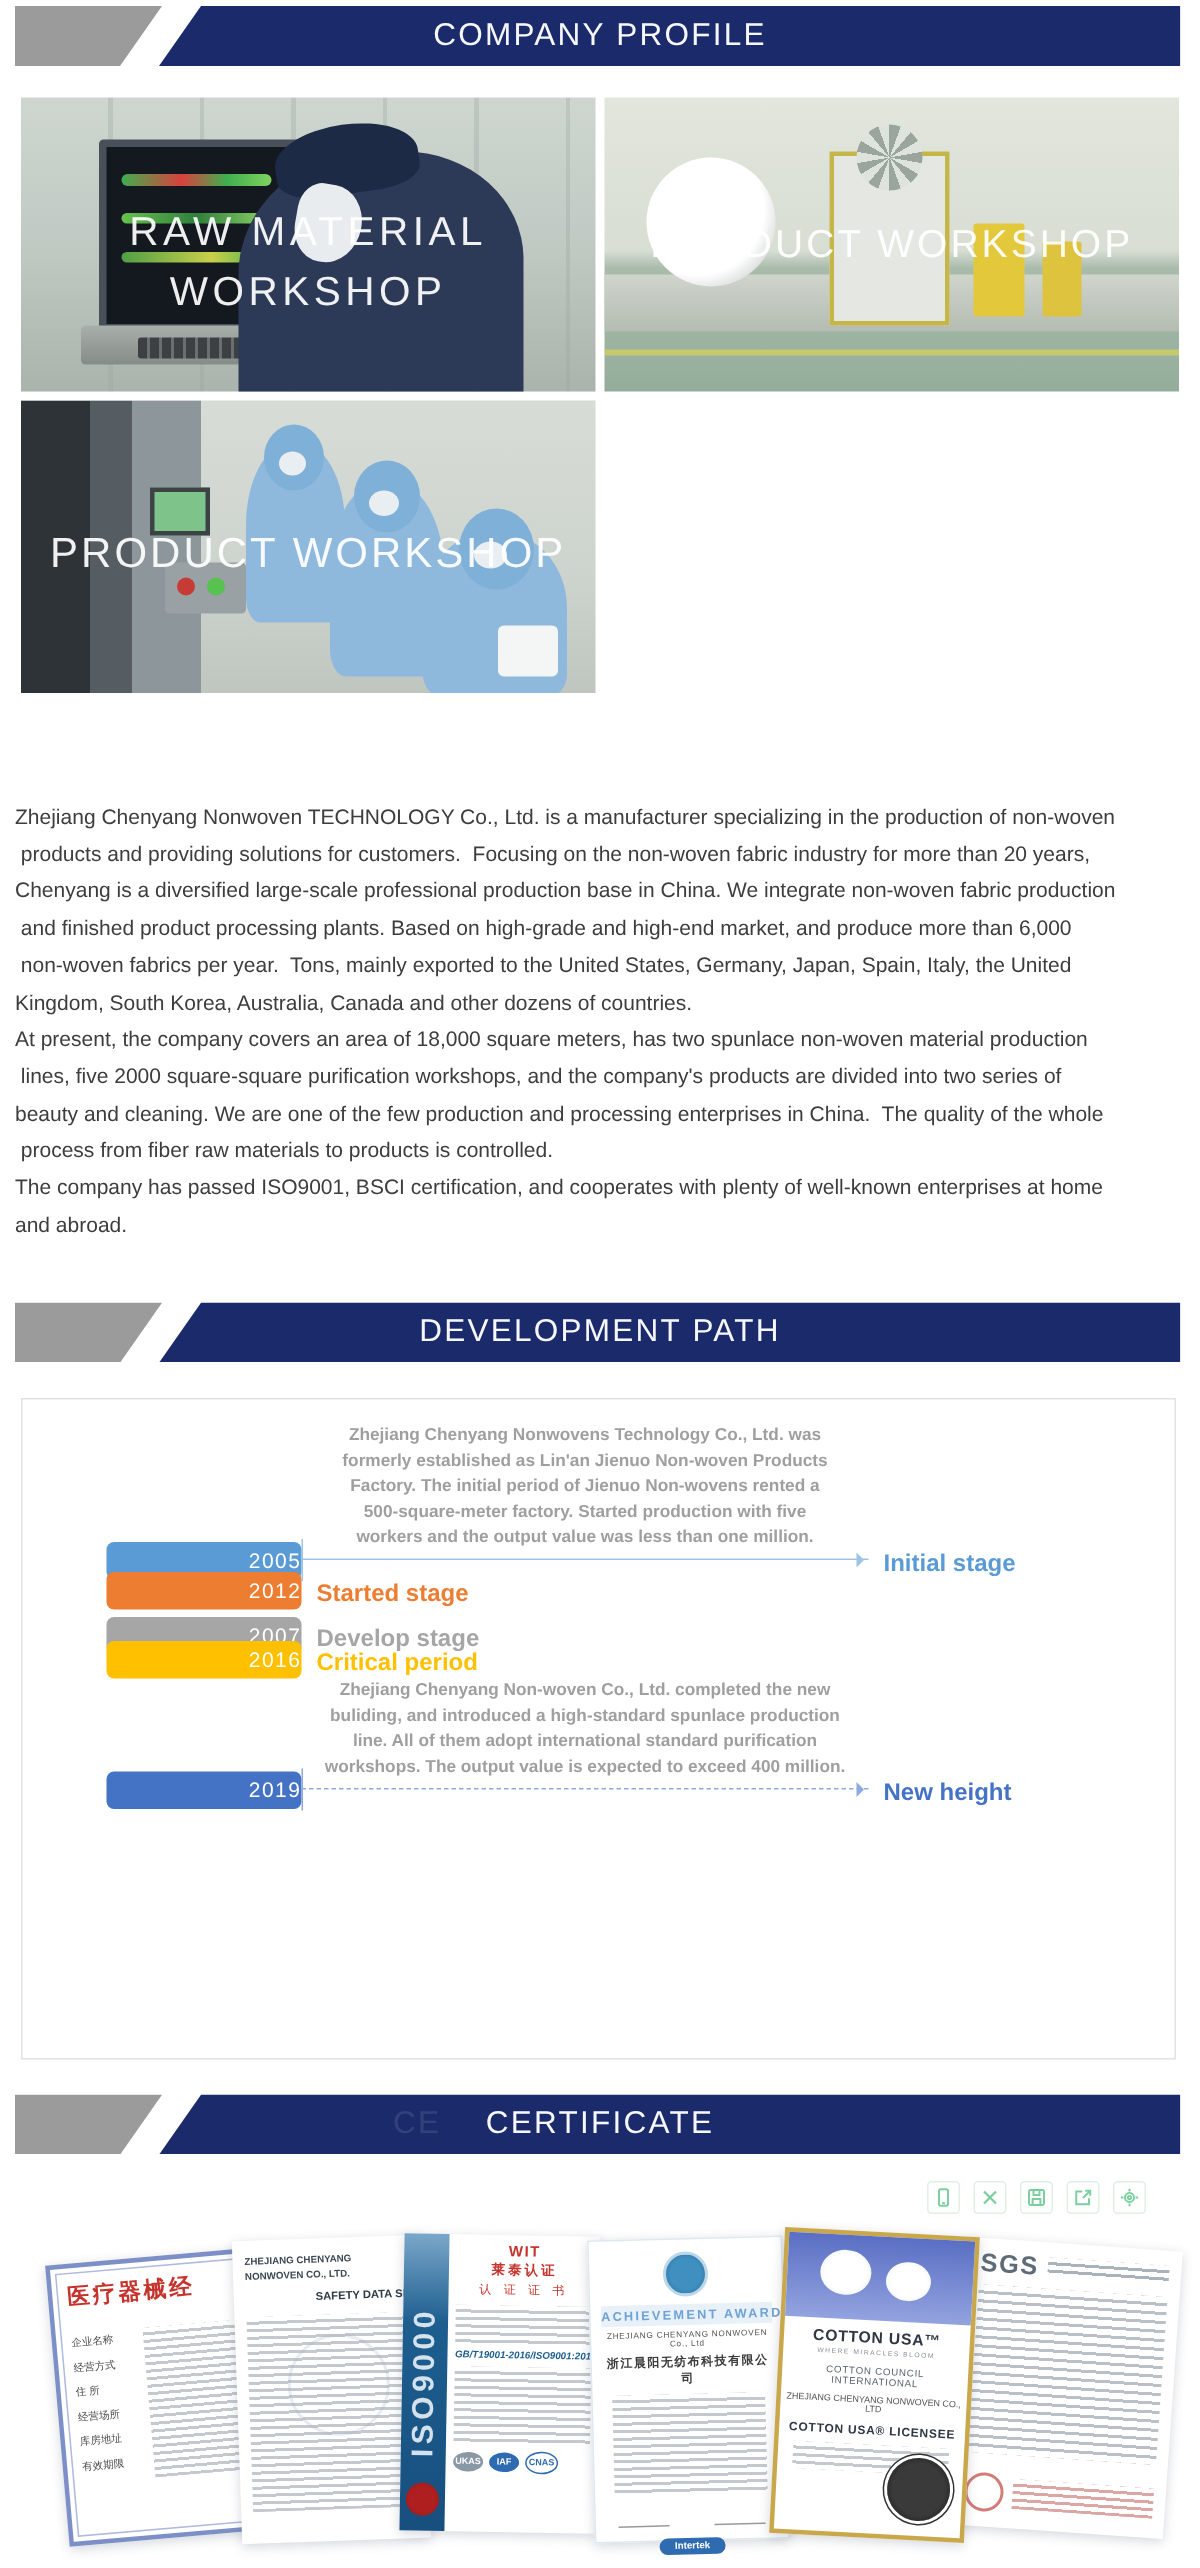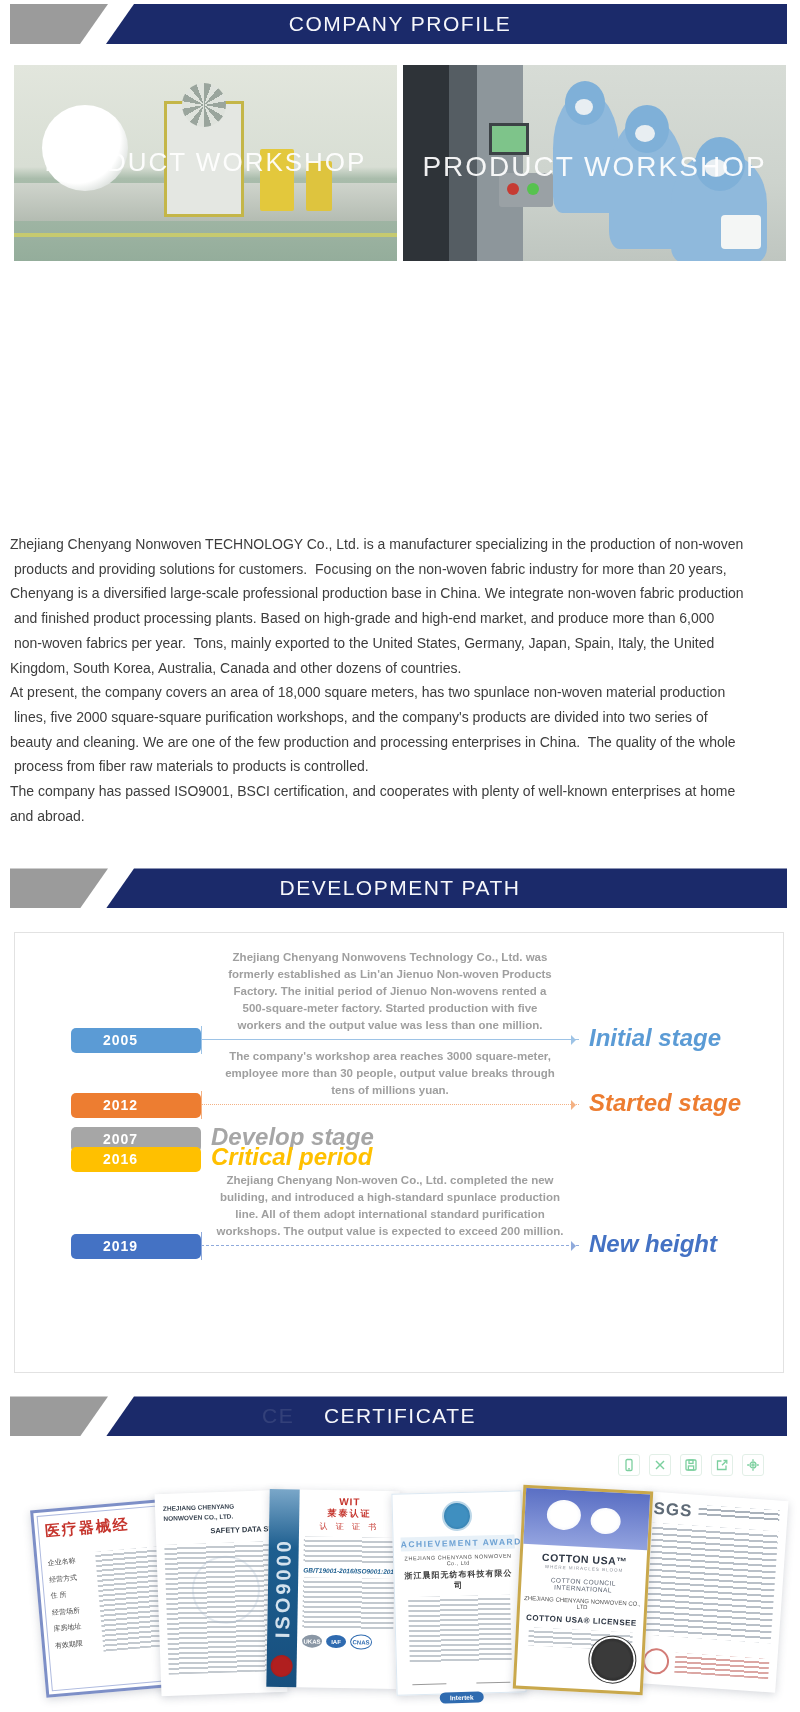--- a/index.html
+++ b/index.html
@@ -110,34 +110,34 @@
   
   .tl-box{margin:24px 14px 0 14px;width:770px;height:441px;border:1px solid #e2e2e2;
     background:#fff;box-sizing:border-box;padding:0 8px 0 56px;overflow:hidden;}
   .tl-entry{display:flex;align-items:flex-end;}
   .tl-entry:nth-child(1){margin-top:16px;}
   .tl-entry:nth-child(2){margin-top:8px;}
   .tl-entry:nth-child(3){margin-top:18px;}
   .tl-entry:nth-child(4){margin-top:4px;}
   .tl-entry:nth-child(5){margin-top:13px;}
   .pill-col{width:130px;flex:none;display:flex;justify-content:center;}
-  .year-pill{width:110px;height:25px;border-radius:5px;color:#fff;font-weight:700;
-    font-size:14px;letter-spacing:1px;text-align:left;line-height:25px;margin-bottom:-13px;padding-left:32px;}
+  .year-pill{width:110px;height:25px;border-radius:5px;color:#fff;font-weight:400;
+    font-size:14px;letter-spacing:1px;text-align:right;line-height:25px;margin-bottom:-13px;padding-left:32px;}
   .desc-col{width:378px;flex:none;display:flex;flex-direction:column;justify-content:flex-end;}
   .tl-desc{text-align:center;font-size:11.5px;font-weight:700;color:#9f9f9f;
     line-height:17px;white-space:pre;padding-bottom:5px;}
   .tl-line{height:0;border-top:1px solid;position:relative;}
   .tl-entry:nth-child(2) .tl-line{border-top-style:dotted;}
   .tl-entry:nth-child(5) .tl-line{border-top-style:dashed;}
   .tl-line::before{content:"";position:absolute;left:0;top:-14px;width:1px;height:28px;
     background:currentColor;}
   .tl-line::after{content:"";position:absolute;right:-2px;top:-5px;width:0;height:0;
     border:5px solid transparent;border-left-color:currentColor;}
   .stage-col{margin-left:10px;flex:none;}
-  .stage-label{font-size:24px;font-weight:700;white-space:nowrap;margin-bottom:-12px;font-style:italic;}
+  .stage-label{font-size:16px;font-weight:700;white-space:nowrap;margin-bottom:-12px;}
 
   
   .mini-toolbar{margin:18px 36px 0 0;display:flex;justify-content:flex-end;gap:9px;height:22px;}
   .mini-icon{width:20px;height:20px;border:1px solid #e2efe7;border-radius:3px;display:flex;
     align-items:center;justify-content:center;color:#7bcf9e;background:#fff;cursor:pointer;}
 
   
   .certs{position:relative;margin:10px 10px 0 10px;width:780px;height:214px;}
   .cert{position:absolute;background:#fff;box-shadow:0 2px 8px rgba(60,70,90,.22);}
   .tlines{background:repeating-linear-gradient(#0000 0 3px,#c3c9cf 3px 5px);}
@@ -228,20 +228,36 @@
 </head>
 <body>
 
 <div class="banner" style="margin-top:4px">
   <div class="banner-gray" style="background: rgb(155, 155, 155);"></div>
   <div class="banner-bar" style="background: rgb(27, 42, 106);"></div>
   <div class="banner-title">COMPANY PROFILE</div>
 </div>
 
 <div class="photo-grid">
+  <div class="ph ph1">
+    <div class="wall-lines"></div>
+    <div class="monitor">
+      <div class="trace1"></div>
+      <div class="trace2"></div>
+      <div class="trace3"></div>
+    </div>
+    <div class="console"></div>
+    <div class="keys"></div>
+    <div class="warn"></div>
+    <div class="person"></div>
+    <div class="cap"></div>
+    <div class="mask"></div>
+    <div class="ph-label">RAW MATERIAL
+WORKSHOP</div>
+  </div>
   <div class="ph ph2">
     <div class="rail"></div>
     <div class="roll"></div>
     <div class="frame"></div>
     <div class="fan"></div>
     <div class="ybox1"></div>
     <div class="ybox2"></div>
     <div class="floorline"></div>
     <div class="ph-label">PRODUCT WORKSHOP</div>
   </div>
@@ -300,26 +316,20 @@
     </div>
     <div class="stage-col">
         <div class="stage-label" style="color: rgb(91, 155, 213);">Initial stage</div>
       </div>
   </div>
 
   <div class="tl-entry">
     <div class="pill-col">
         <div class="year-pill" style="background: rgb(237, 125, 49);">2012</div>
       </div>
-    <div class="desc-col">
-      <div class="tl-desc">The company's workshop area reaches 3000 square-meter,
-employee more than 30 people, output value breaks through
-tens of millions yuan.</div>
-      <div class="tl-line" style="color: rgb(244, 177, 131);"></div>
-    </div>
     <div class="stage-col">
         <div class="stage-label" style="color: rgb(237, 125, 49);">Started stage</div>
       </div>
   </div>
 
   <div class="tl-entry">
     <div class="pill-col">
         <div class="year-pill" style="background: rgb(166, 166, 166);">2007</div>
       </div>
     <div class="stage-col">
@@ -337,21 +347,21 @@
   </div>
 
   <div class="tl-entry">
     <div class="pill-col">
         <div class="year-pill" style="background: rgb(68, 114, 196);">2019</div>
       </div>
     <div class="desc-col">
       <div class="tl-desc">Zhejiang Chenyang Non-woven Co., Ltd. completed the new
 buliding, and introduced a high-standard spunlace production
 line. All of them adopt international standard purification
-workshops. The output value is expected to exceed 200 million.</div>
+workshops. The output value is expected to exceed 400 million.</div>
       <div class="tl-line" style="color: rgb(143, 170, 220);"></div>
     </div>
     <div class="stage-col">
         <div class="stage-label" style="color: rgb(68, 114, 196);">New height</div>
       </div>
   </div>
 
 </div>
 
 <div class="banner" style="margin-top:23px">

